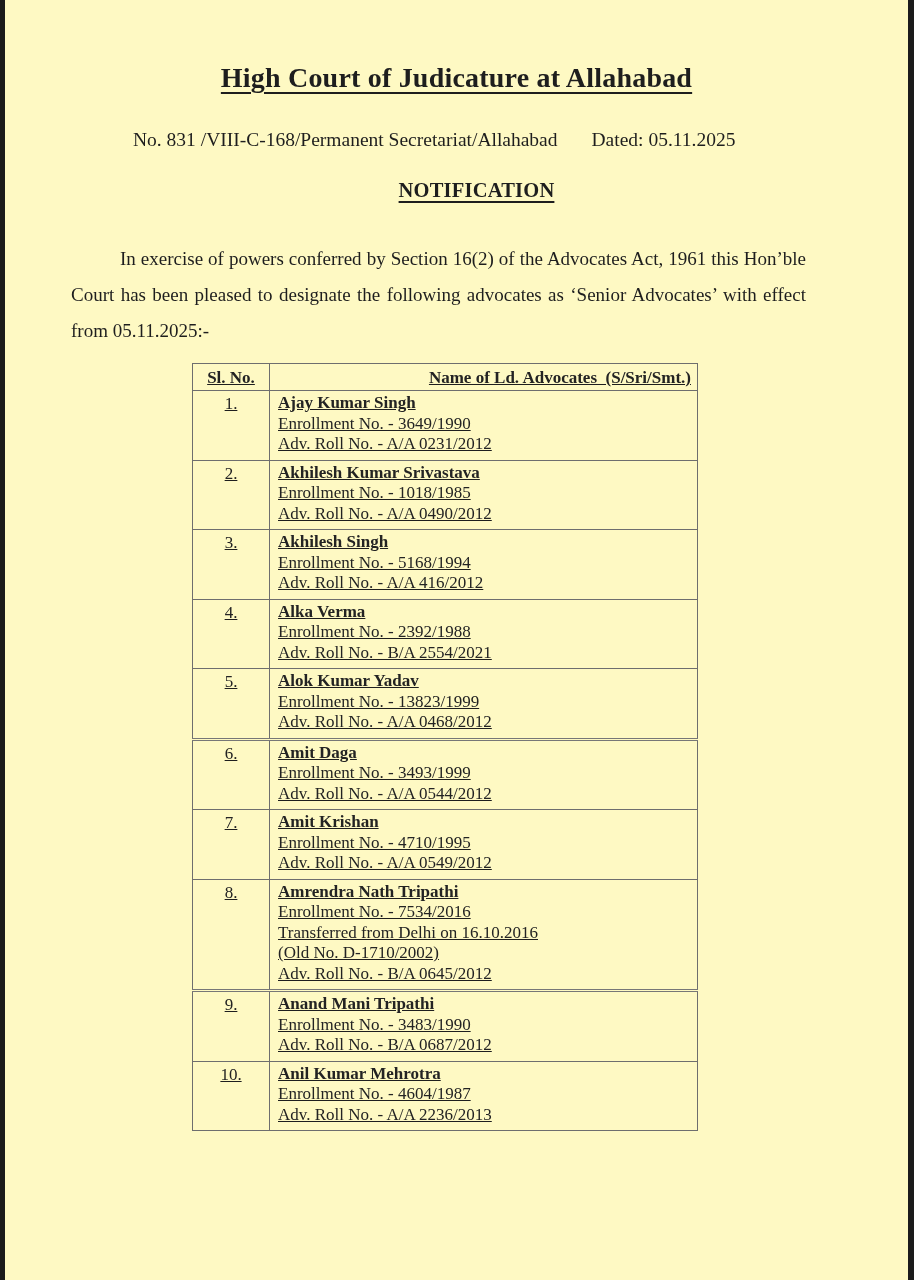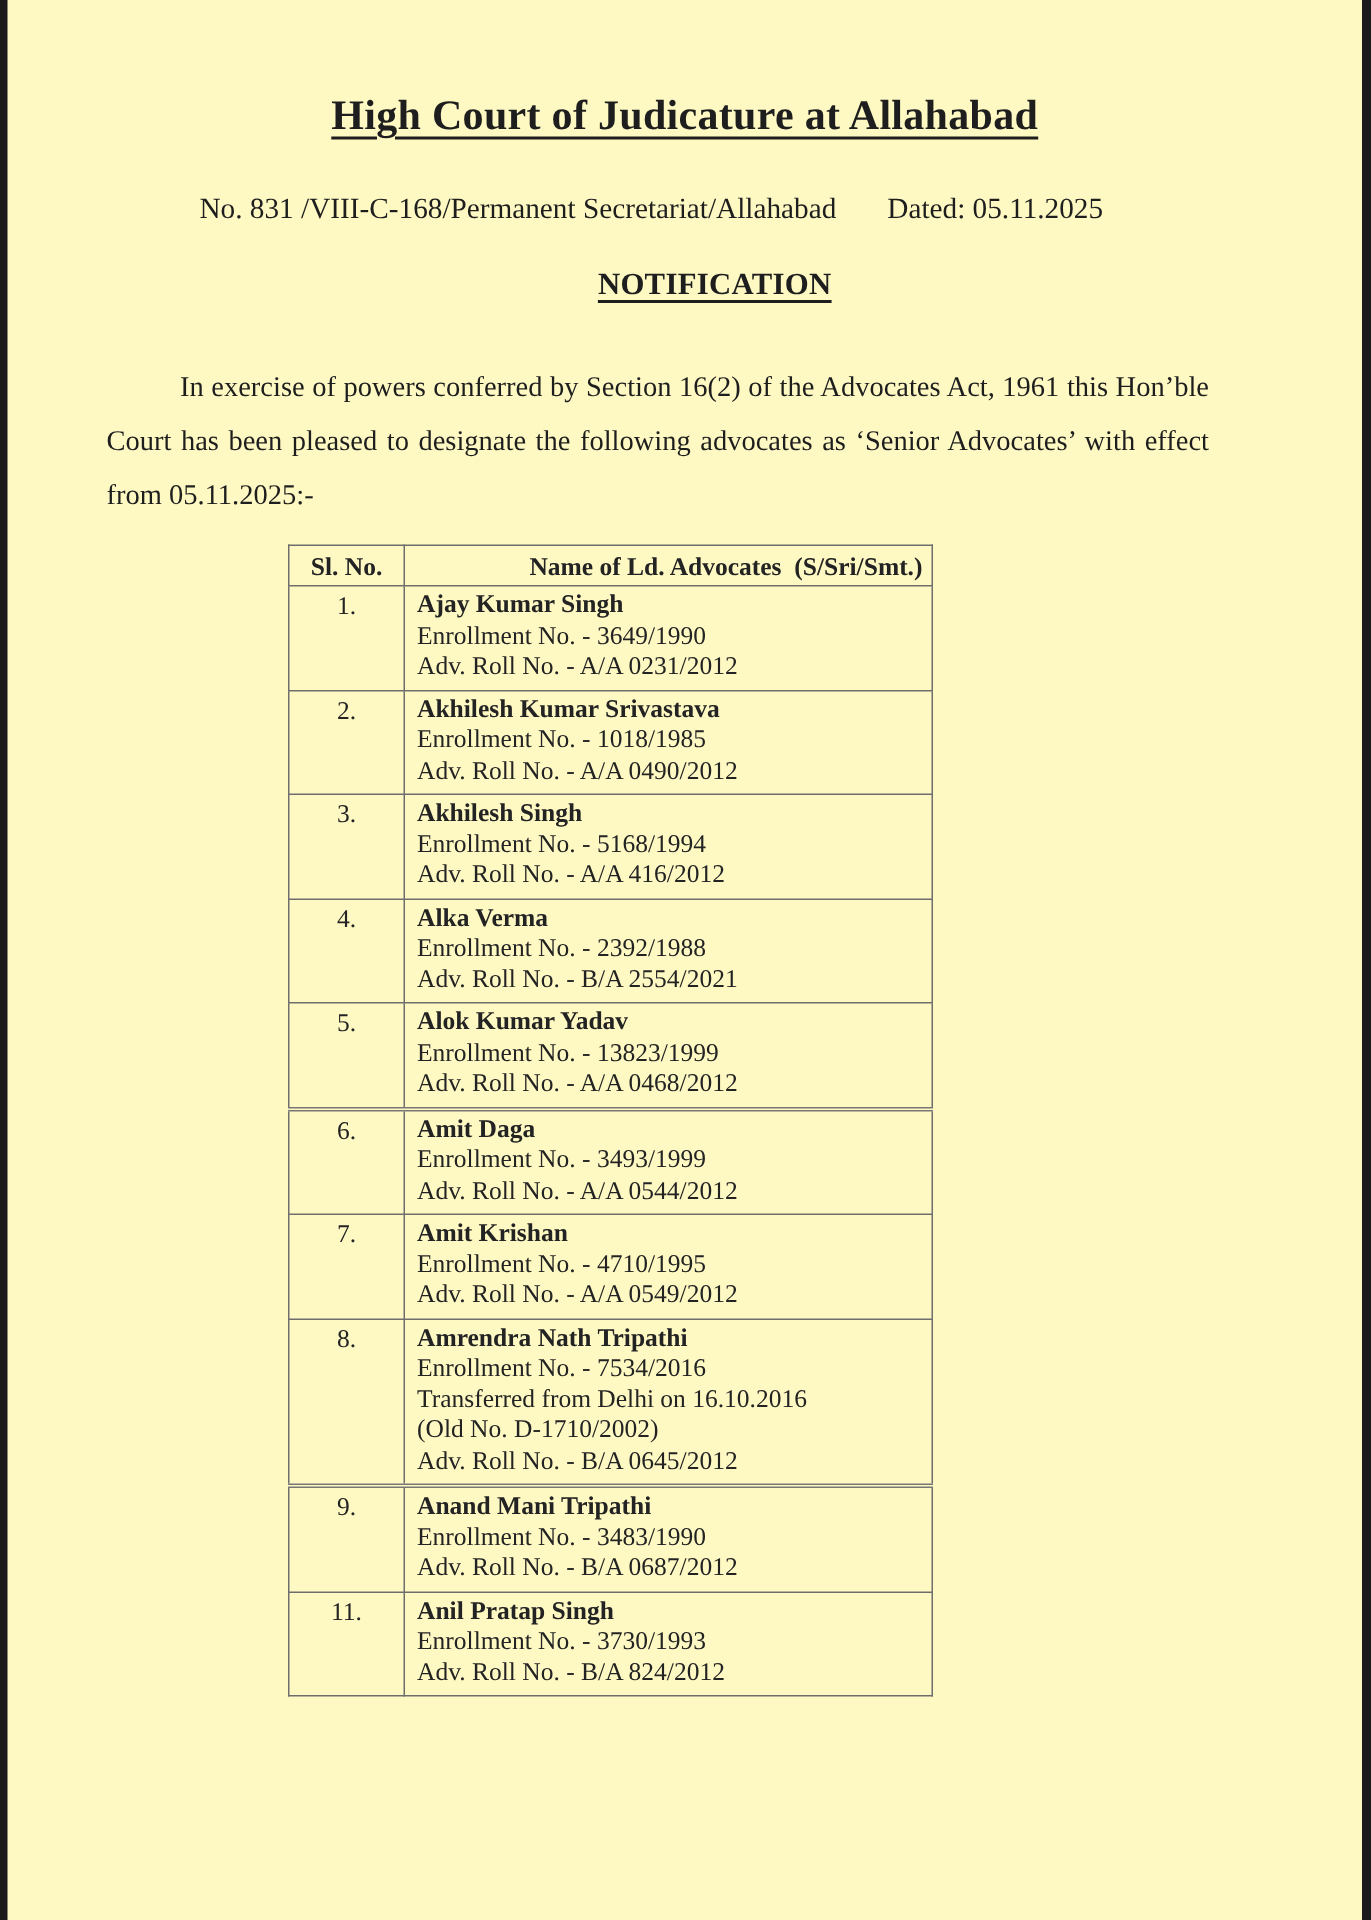--- a/index.html
+++ b/index.html
@@ -52,21 +52,22 @@
   }
   .para {
     margin: 38px 102px 0 66px;
     font-size: 19px;
     line-height: 36px;
     text-align: justify;
     text-indent: 49px;
   }
   .table-wrap {
     margin: 14px 0 0 187px;
-    width: 430px;
+    width: 506px;
+    text-decoration: underline;
   }
   table {
     width: 100%;
     border-collapse: collapse;
     font-size: 17px;
     color: #232323;
   }
   col.c1 { width: 77px; }
   th, td {
     border: 1px solid #6e6e6e;
@@ -196,26 +197,26 @@
 
   <tr class="seg-break">
     <td class="sl">9.</td>
     <td class="adv">
       <div class="name">Anand Mani Tripathi</div>
     <div class="detail">Enrollment No. - 3483/1990</div>
               <div class="detail">Adv. Roll No. - B/A 0687/2012</div>
             </td>
   </tr>
 
-
-  <tr>
-    <td class="sl">11.</td>
-    <td class="adv">
-      <div class="name">Anil Pratap Singh</div>
-    <div class="detail">Enrollment No. - 3730/1993</div>
-              <div class="detail">Adv. Roll No. - B/A 824/2012</div>
-            </td>
-  </tr>
+  <tr>
+    <td class="sl">10.</td>
+    <td class="adv">
+      <div class="name">Anil Kumar Mehrotra</div>
+    <div class="detail">Enrollment No. - 4604/1987</div>
+              <div class="detail">Adv. Roll No. - A/A 2236/2013</div>
+            </td>
+  </tr>
+
 </tbody>
     </table>
   </div>
 
 </div>
 
 </body></html>

